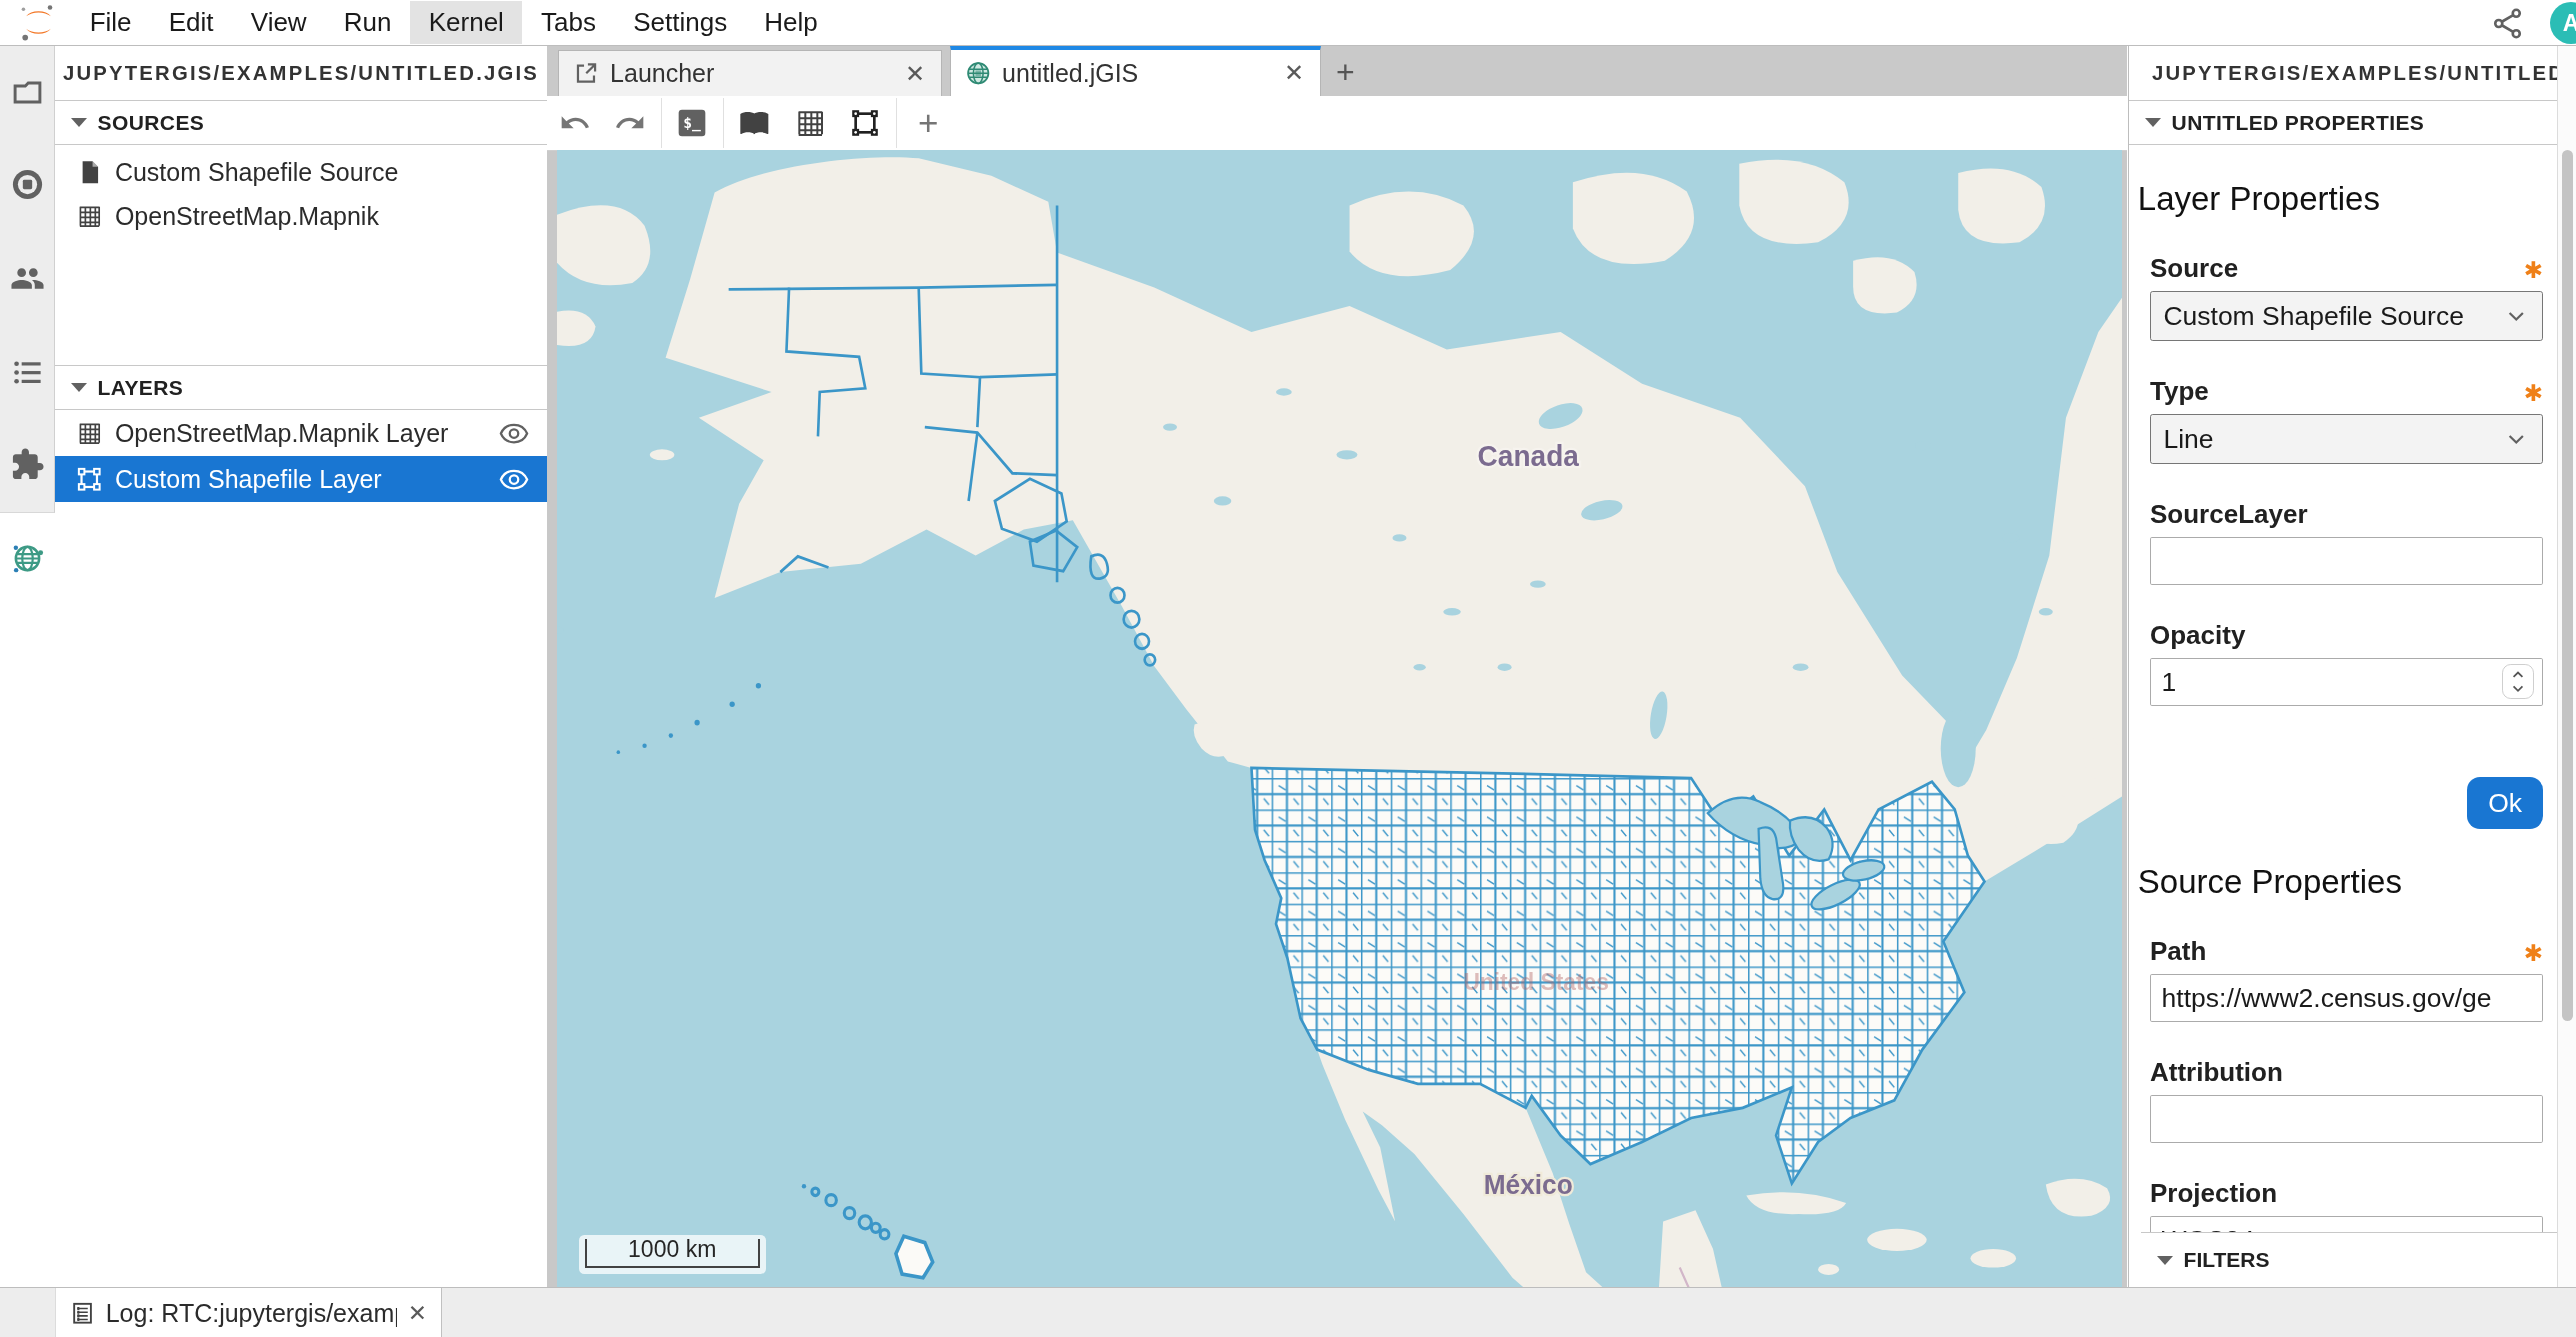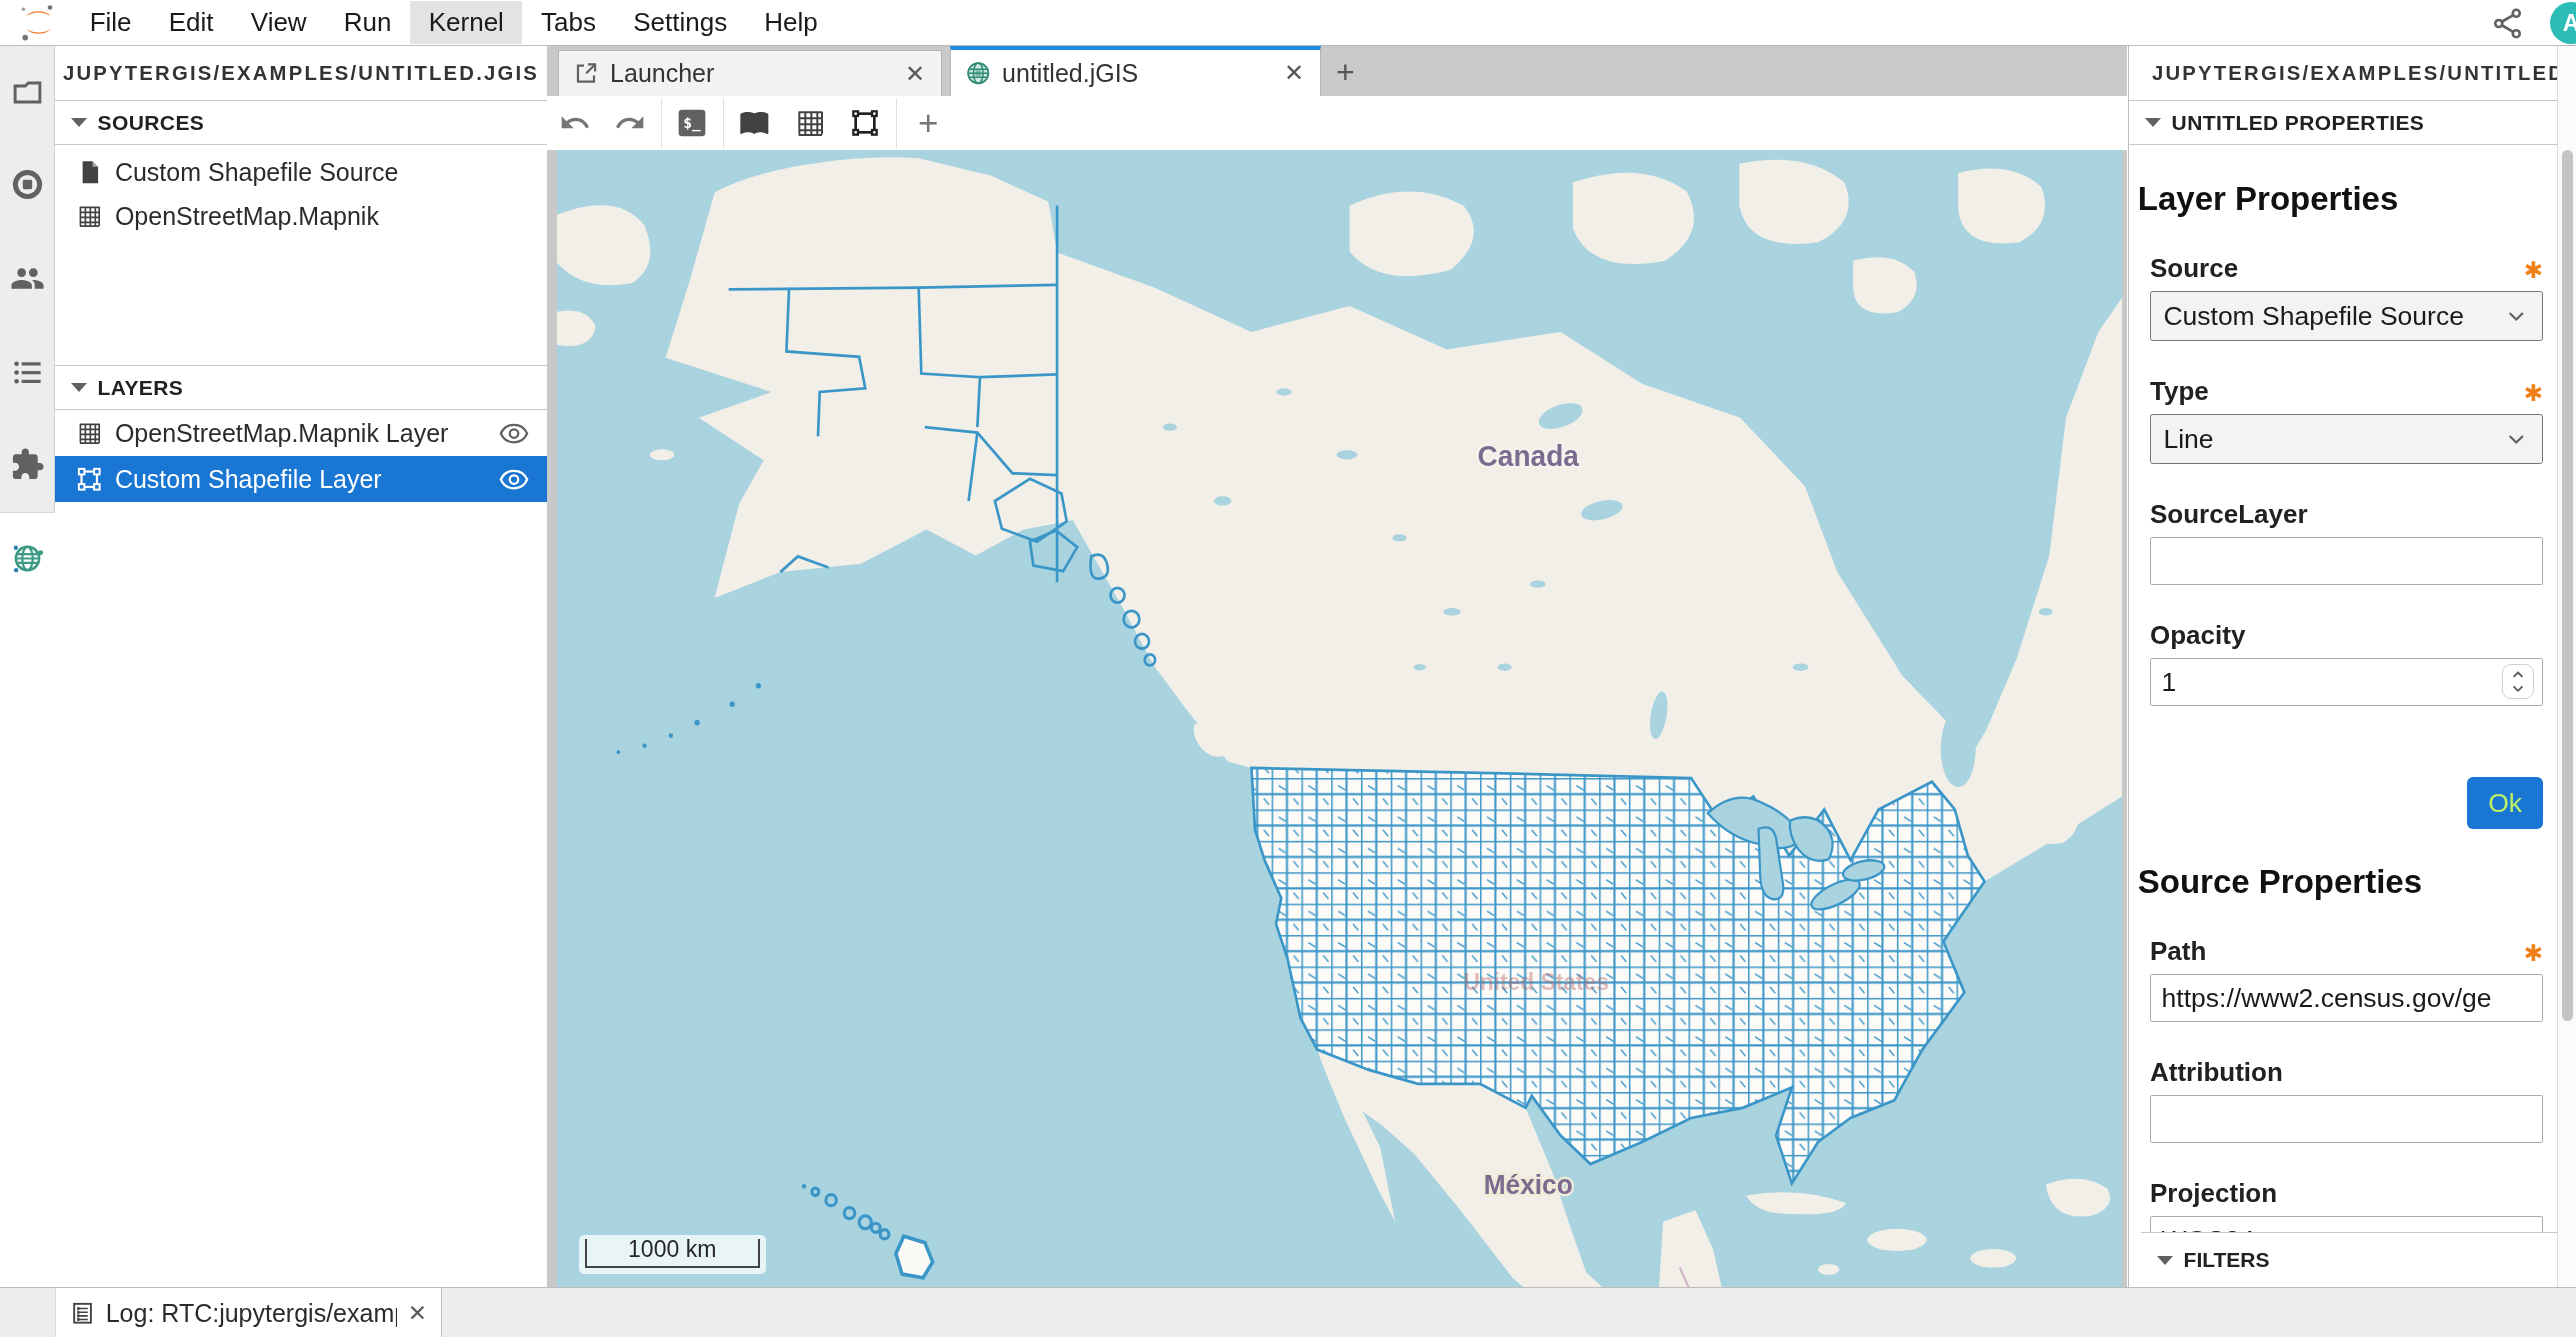--- a/index.html
+++ b/index.html
@@ -73,42 +73,42 @@
     border-right:2.7px solid #424242; border-bottom:2.7px solid #424242;
     display:flex; align-items:center; justify-content:center; }
   #scalebar .bracket span { font-size:23px; color:#262626; margin-top:-5.3px; }
 
   
   #rightpanel { position:absolute; left:2128px; top:46px; width:429px; height:1241px; background:#fff;
     border-left:0.9px solid #bdbdbd; }
   #rightpanel .panel-header { justify-content:flex-start; padding-left:23px; letter-spacing:2.2px; }
   #rp-content { position:absolute; left:0; top:100px; width:429px; height:1086px; overflow:hidden;
     padding:0 0 0 7px; }
-  .rp-h2 { font-size:33px; font-weight:bold; color:#111; margin:34px 0 0 1.8px; }
+  .rp-h2 { font-size:33px; font-weight:normal; color:#111; margin:34px 0 0 1.8px; }
   .rp-label-row { display:flex; justify-content:space-between; align-items:flex-end;
     width:393px; margin:35px 0 7px 14px; }
   .rp-label { font-size:26px; font-weight:bold; color:#212121; }
   .req { color:#ef8018; font-size:23px; }
   .rp-select { width:393px; height:50px; margin-left:14px; background:#f3f3f3;
     border:1.8px solid #767676; border-radius:2.7px; display:flex; align-items:center;
     padding:0 12.4px; font-size:26.5px; color:#1a1a1a; }
   .rp-select .sel-text { flex:1; white-space:nowrap; overflow:hidden; }
   .rp-select svg { width:26.5px; height:26.5px; flex:0 0 26.5px; }
   .rp-input { width:393px; height:48px; margin-left:14px; border:1.8px solid #ababab; border-radius:1.8px;
     font-size:26.5px; color:#1a1a1a; padding:0 10.6px; font-family:"Liberation Sans",sans-serif;
     background:#fff; display:block; }
   .num-wrap { position:relative; width:393px; margin-left:14px; }
   .num-wrap .rp-input { margin-left:0; width:393px; }
   .spinner { position:absolute; right:8.8px; top:6.2px; width:32px; height:35px; border:0.9px solid #cfcfcf;
     border-radius:8.8px; background:#fff; display:flex; flex-direction:column; align-items:center;
     justify-content:center; }
   .spinner svg { width:16px; height:12.4px; }
   #ok-row { width:407px; text-align:right; margin-top:71px; }
-  #ok-btn { display:inline-block; background:#1976d2; color:#bef264; font-size:26.5px; padding:10.6px 21px;
-    border-radius:6px; }
+  #ok-btn { display:inline-block; background:#1976d2; color:#ffffff; font-size:26.5px; padding:10.6px 21px;
+    border-radius:13px; }
   #filters-bar { position:absolute; left:12px; bottom:0; width:429px; height:55px; border-top:0.9px solid #c8c8c8;
     display:flex; align-items:center; padding-left:16px; gap:10.6px; font-size:21px; font-weight:bold;
     color:#212121; background:#fff; }
 
   
   #winscroll { position:absolute; left:2557px; top:46px; width:19.5px; height:1241px; background:#fbfbfb;
     border-left:0.9px solid #dcdcdc; }
   #winscroll .thumb { position:absolute; left:3.5px; top:104px; width:11.5px; height:871px;
     background:#c4c4c4; border-radius:6.2px; }
 

